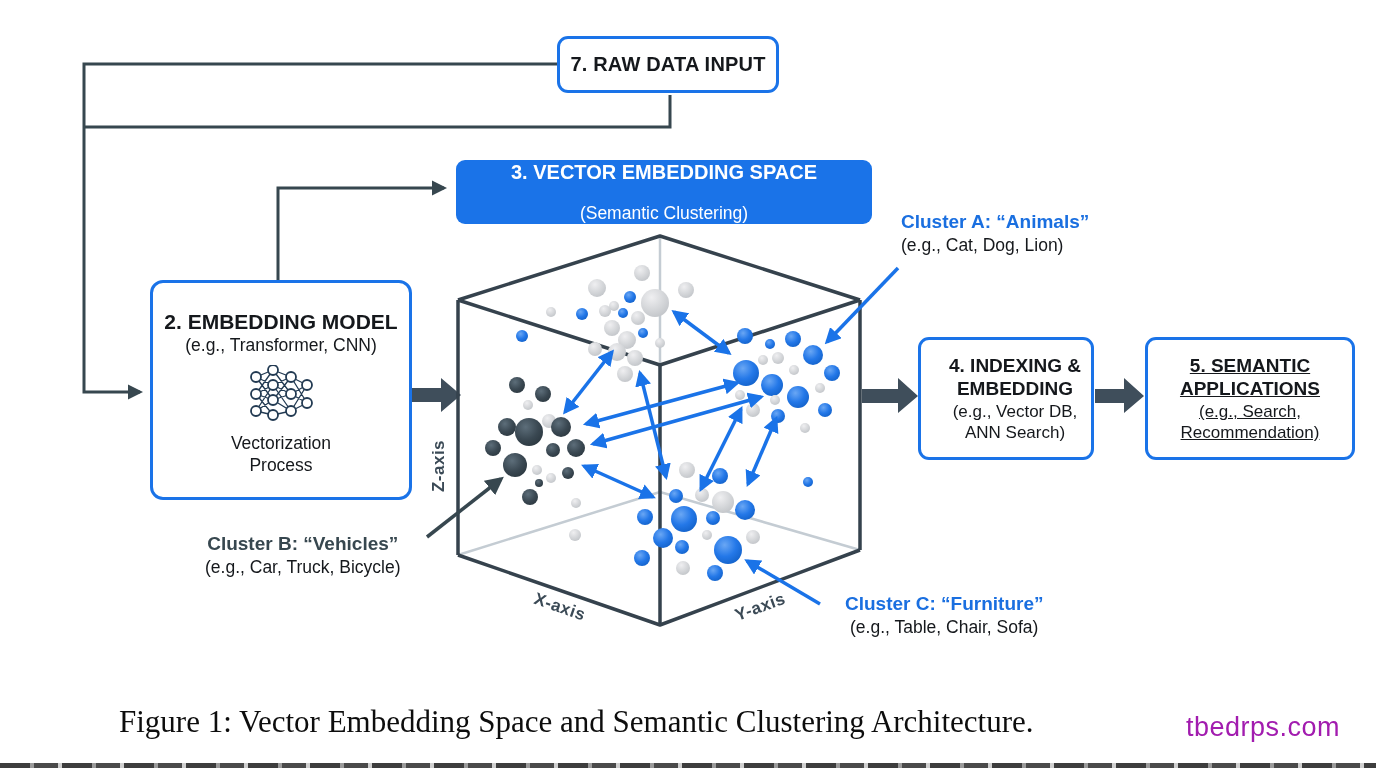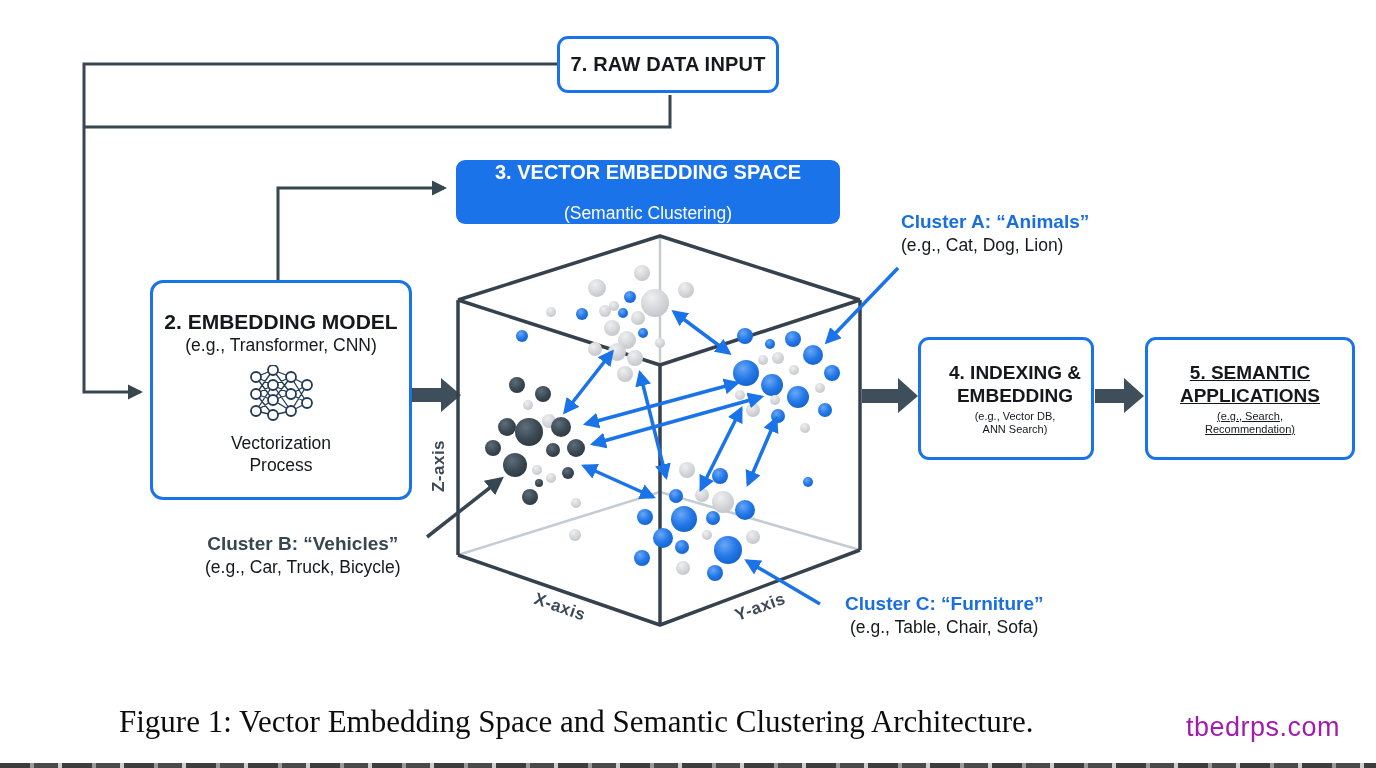--- a/index.html
+++ b/index.html
@@ -14,28 +14,28 @@
     text-align:center;color:#15181c;box-sizing:border-box;
   }
   .node .t-bold{font-weight:bold;}
   #box-raw{left:557px;top:36px;width:222px;height:57px;border-radius:11px;}
   #box-raw .t-bold{font-size:20px;letter-spacing:.2px;}
   #box-embed{left:150px;top:280px;width:262px;height:220px;border-radius:13px;padding-top:6px;}
   #box-embed .t-bold{font-size:21px;}
   #box-embed .t-sub{font-size:17.5px;margin-top:1px;}
   #box-embed .nn-wrap{margin:9px 0 6px 0;}
   #box-embed .t-cap{font-size:17.5px;line-height:1.25;}
-  #box-vector{left:456px;top:160px;width:384px;height:64px;border-radius:9px;
+  #box-vector{left:456px;top:160px;width:416px;height:64px;border-radius:9px;
     background:#1a73e8;border:none;color:#ffffff;z-index:2;}
   #box-vector .t-bold{font-size:20px;}
   #box-vector .t-sub{font-size:17.5px;margin-top:19px;}
   #box-index{left:918px;top:337px;width:176px;height:123px;border-radius:11px;padding-left:18px;}
   #box-apps{left:1145px;top:337px;width:210px;height:123px;border-radius:11px;text-decoration:underline;}
   #box-index .t-bold,#box-apps .t-bold{font-size:19px;line-height:1.23;}
-  #box-index .t-sub,#box-apps .t-sub{font-size:11px;line-height:1.2;margin-top:2px;}
+  #box-index .t-sub,#box-apps .t-sub{font-size:17px;line-height:1.2;margin-top:2px;}
   .cluster-label{position:absolute;z-index:2;line-height:1.28;}
   .cluster-label .cl-title{font-size:19px;font-weight:bold;white-space:nowrap;}
   .cluster-label .cl-sub{font-size:17.5px;color:#15181c;white-space:nowrap;}
   #label-a{left:901px;top:210px;}
   #label-a .cl-title{color:#1a6fe0;}
   #label-b{left:205px;top:532px;text-align:center;}
   #label-b .cl-title{color:#37474f;}
   #label-c{left:822px;top:592px;text-align:center;margin-left:23px;}
   #label-c .cl-title{color:#1a6fe0;}
   #caption{position:absolute;left:119px;top:704px;z-index:3;

